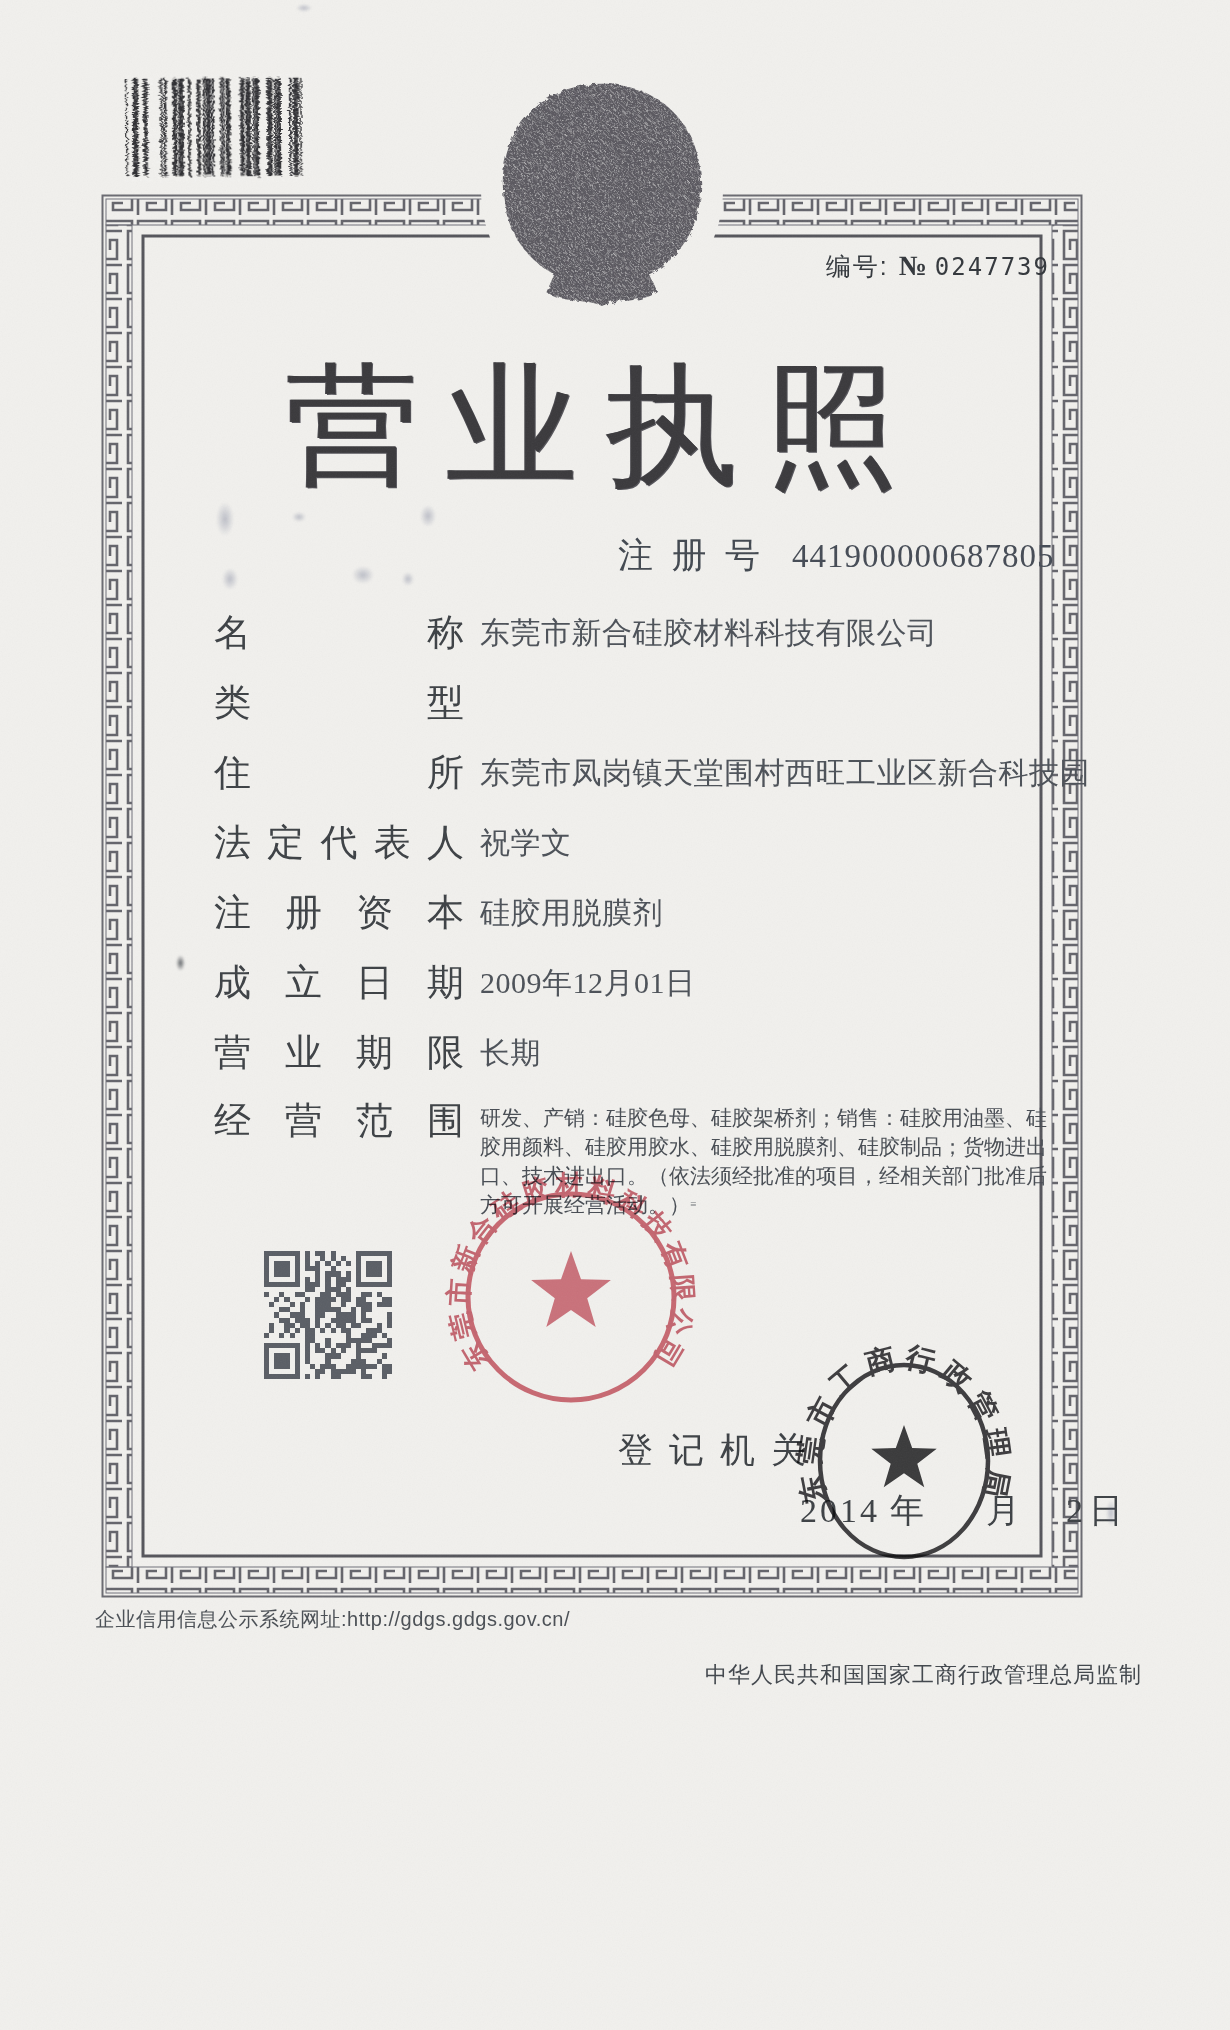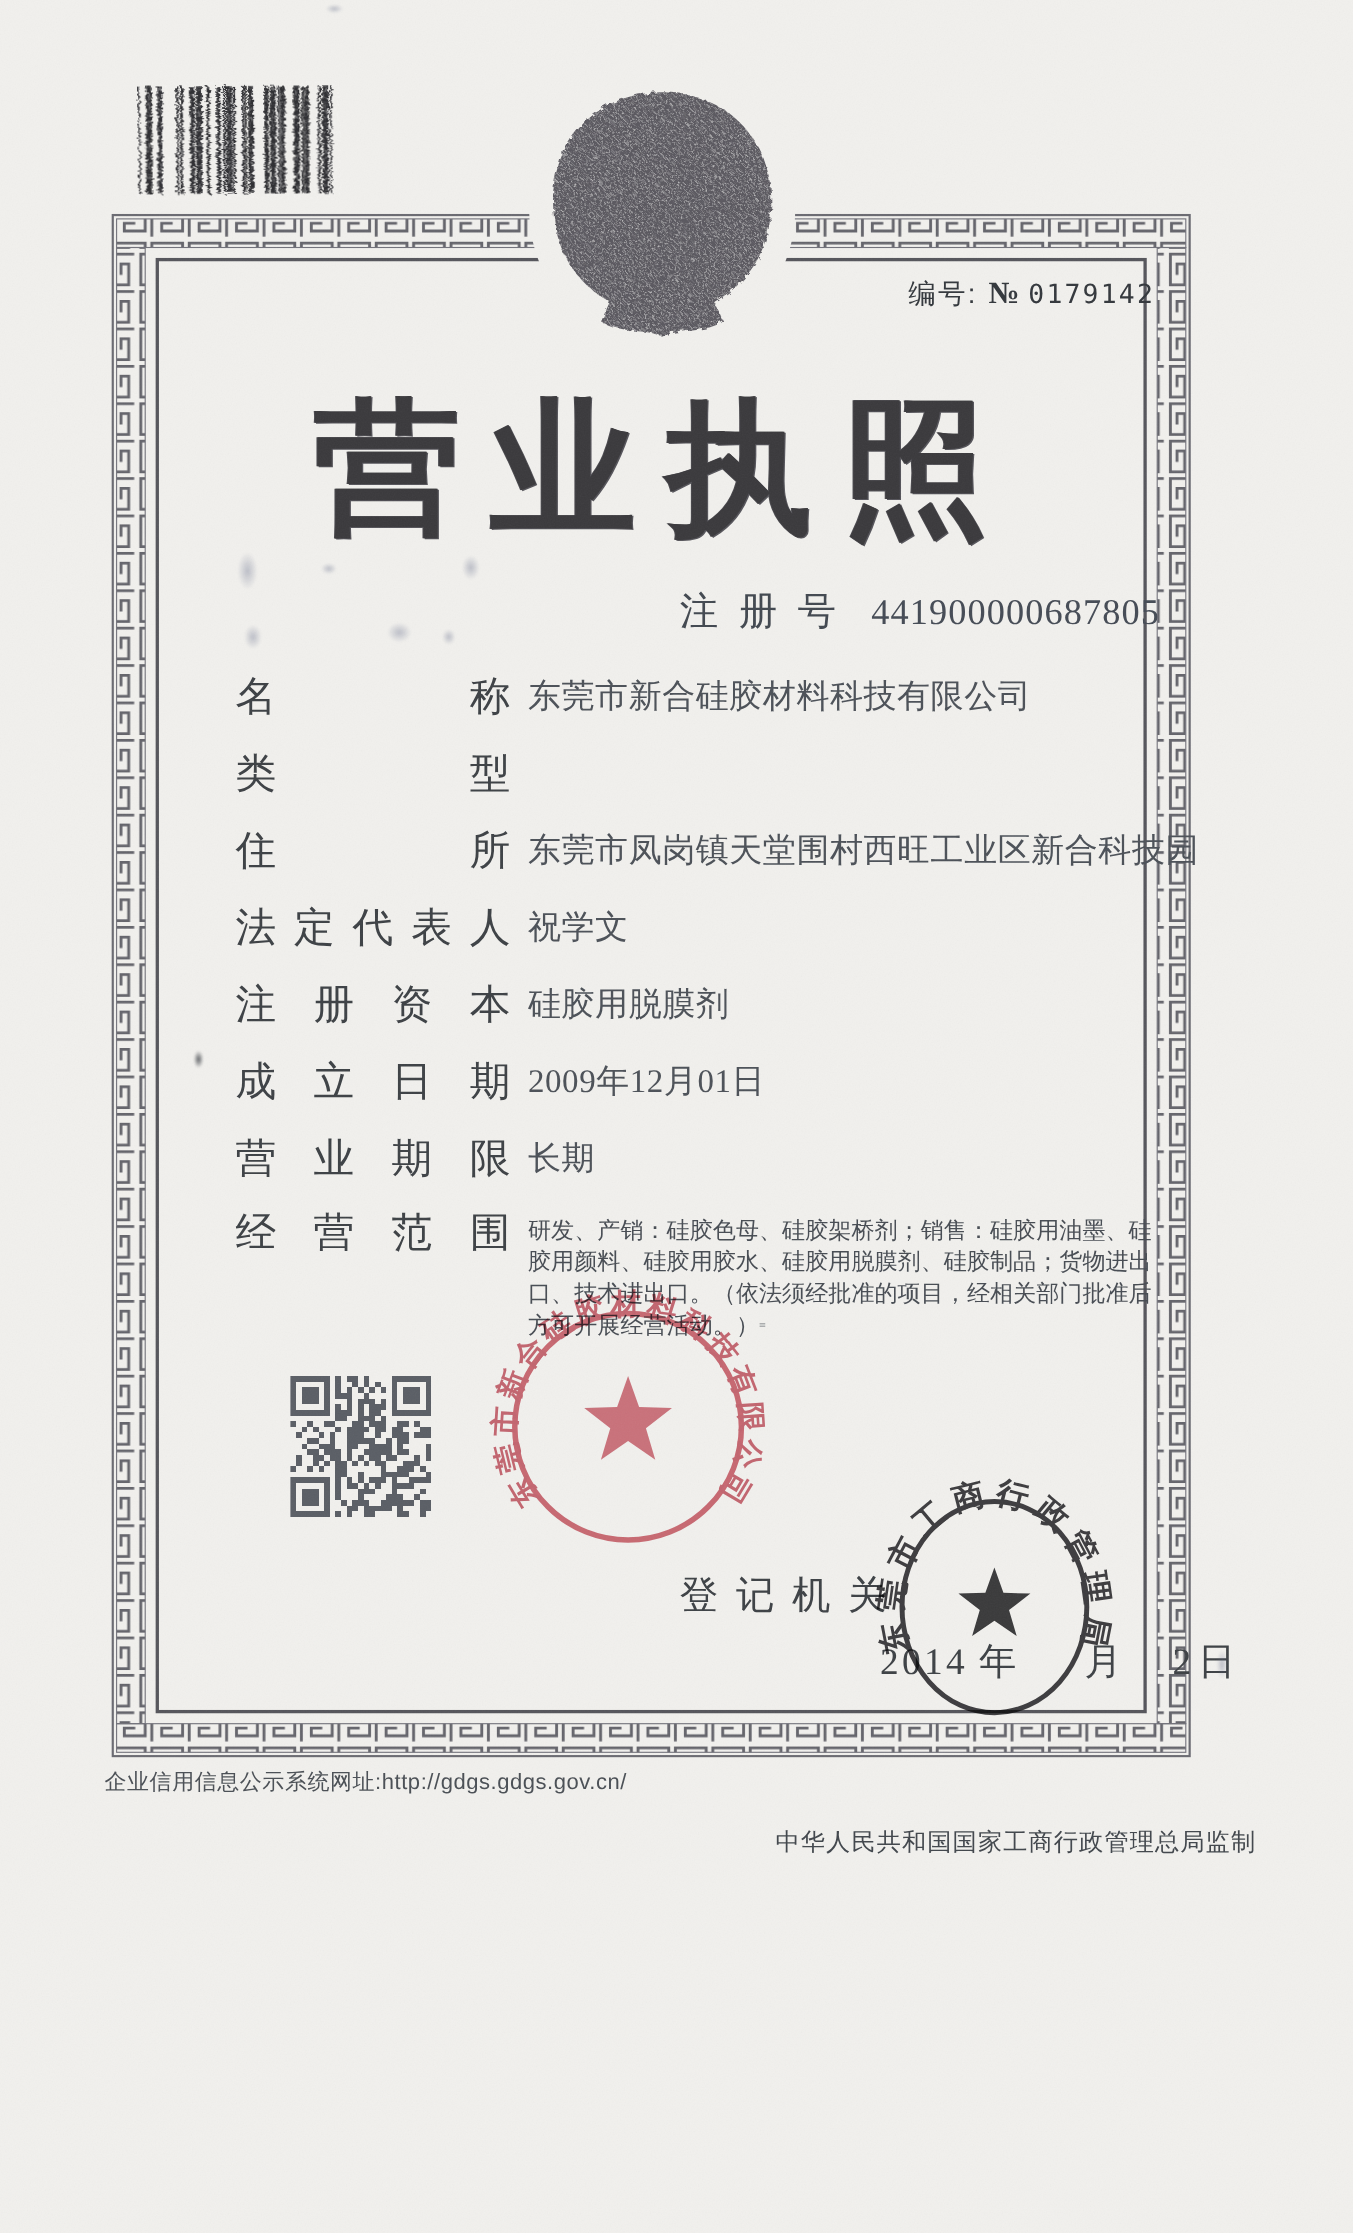--- a/index.html
+++ b/index.html
@@ -14,21 +14,21 @@
   .barcode{left:124px;top:74px;width:186px;height:108px;transform:rotate(-.4deg);}
   .emblem{left:472px;top:66px;width:260px;height:250px;z-index:3;}
   .serial{left:740px;top:250px;width:310px;text-align:right;z-index:4;
           font-size:25px;letter-spacing:2px;color:#33373c;}
   .serial .mark{font-family:"Liberation Serif","DejaVu Serif",serif;font-weight:bold;font-size:28px;margin:0 6px 0 10px;}
   .serial .num{font-family:"DejaVu Sans Mono","Liberation Mono",monospace;font-size:24px;letter-spacing:2px;}
   
   .frame{left:101px;top:194px;z-index:1;}
   
   .title{left:101px;top:338px;width:982px;text-align:center;z-index:2;
-         font-size:132px;font-weight:700;letter-spacing:28px;margin-left:0;
+         font-size:132px;font-weight:400;letter-spacing:28px;margin-left:0;
          padding-left:28px;box-sizing:border-box;color:#3a393c;
          text-shadow:1px 1px 0 #55545a, -1px 0 0 #4a494e;}
   
   .regno{left:618px;top:532px;display:flex;align-items:baseline;z-index:2;color:#484e57;}
   .regno .rlabel{display:inline-flex;justify-content:space-between;width:142px;font-size:35px;color:#424850;}
   .regno .rnum{font-family:"Liberation Serif","DejaVu Serif",serif;font-size:33px;letter-spacing:1px;margin-left:32px;color:#454b55;}
   
   .row{left:214px;width:860px;display:flex;align-items:flex-start;z-index:2;}
   .flabel{display:inline-flex;justify-content:space-between;width:250px;flex:none;
           font-size:37px;font-weight:500;color:#3d4145;}
@@ -145,21 +145,21 @@
   <ellipse cx="0" cy="-2" rx="122" ry="124" fill="#f1f0ed"></ellipse>
   <g filter="url(#eGr)">
     <path d="M0 -110 C 58 -110, 100 -68, 100 -10 C 100 35, 78 66, 48 82 L 56 100 C 36 112, 14 106, 0 114 C -14 106, -36 112, -56 100 L -48 82 C -78 66, -100 35, -100 -10 C -100 -68, -58 -110, 0 -110 Z" fill="#5a585f"></path>
     <g clip-path="url(#eClip)">
       <rect x="-110" y="-120" width="220" height="240" filter="url(#eSpeck)" opacity="0.75"></rect>
     </g>
   </g>
 </svg>
 
 <div class="abs serial">
-  <span>编号:</span><span class="mark">№</span><span class="num">0179142</span>
+  <span>编号:</span><span class="mark">№</span><span class="num">0247739</span>
 </div>
 
 <div class="abs title">营业执照</div>
 
 <div class="abs regno">
   <span class="rlabel">
       <span>注</span>
       <span>册</span>
       <span>号</span>
     </span>

